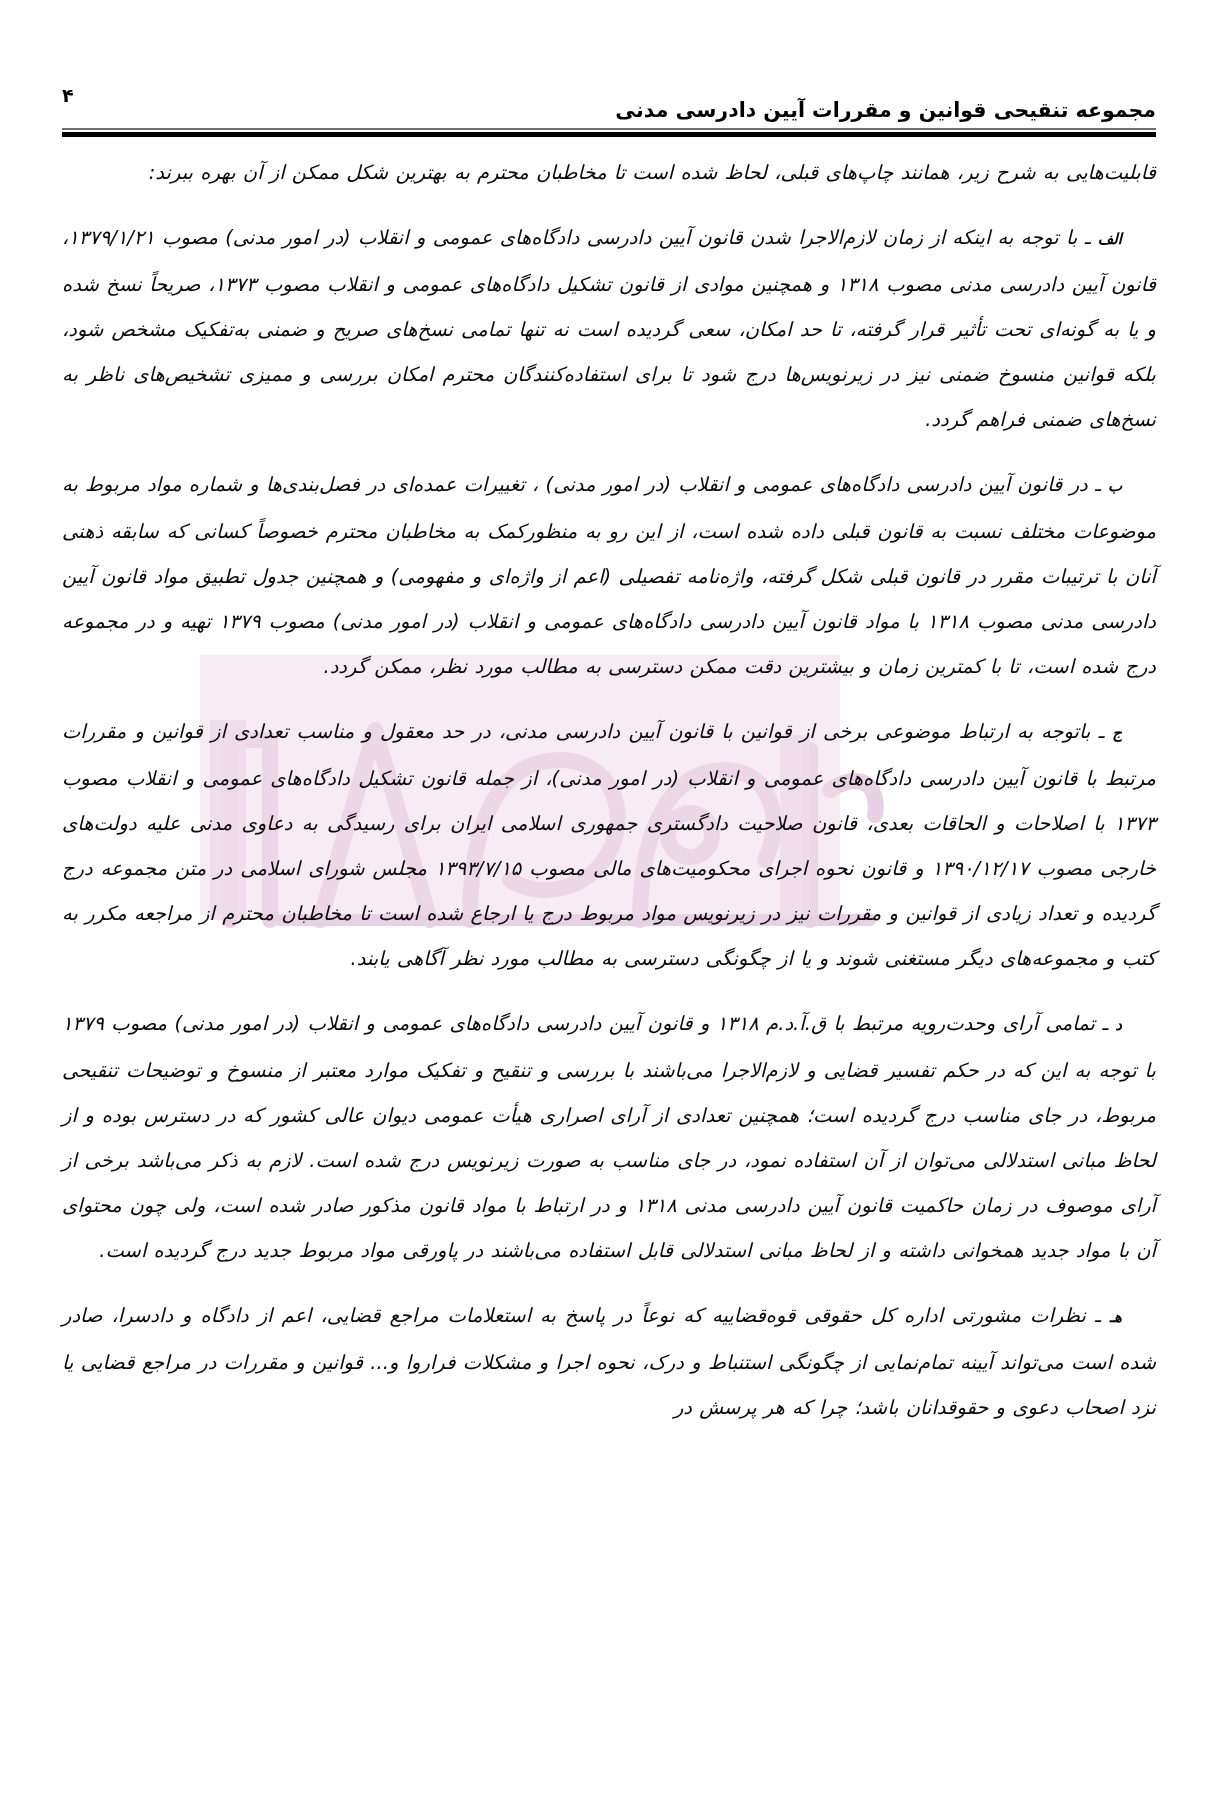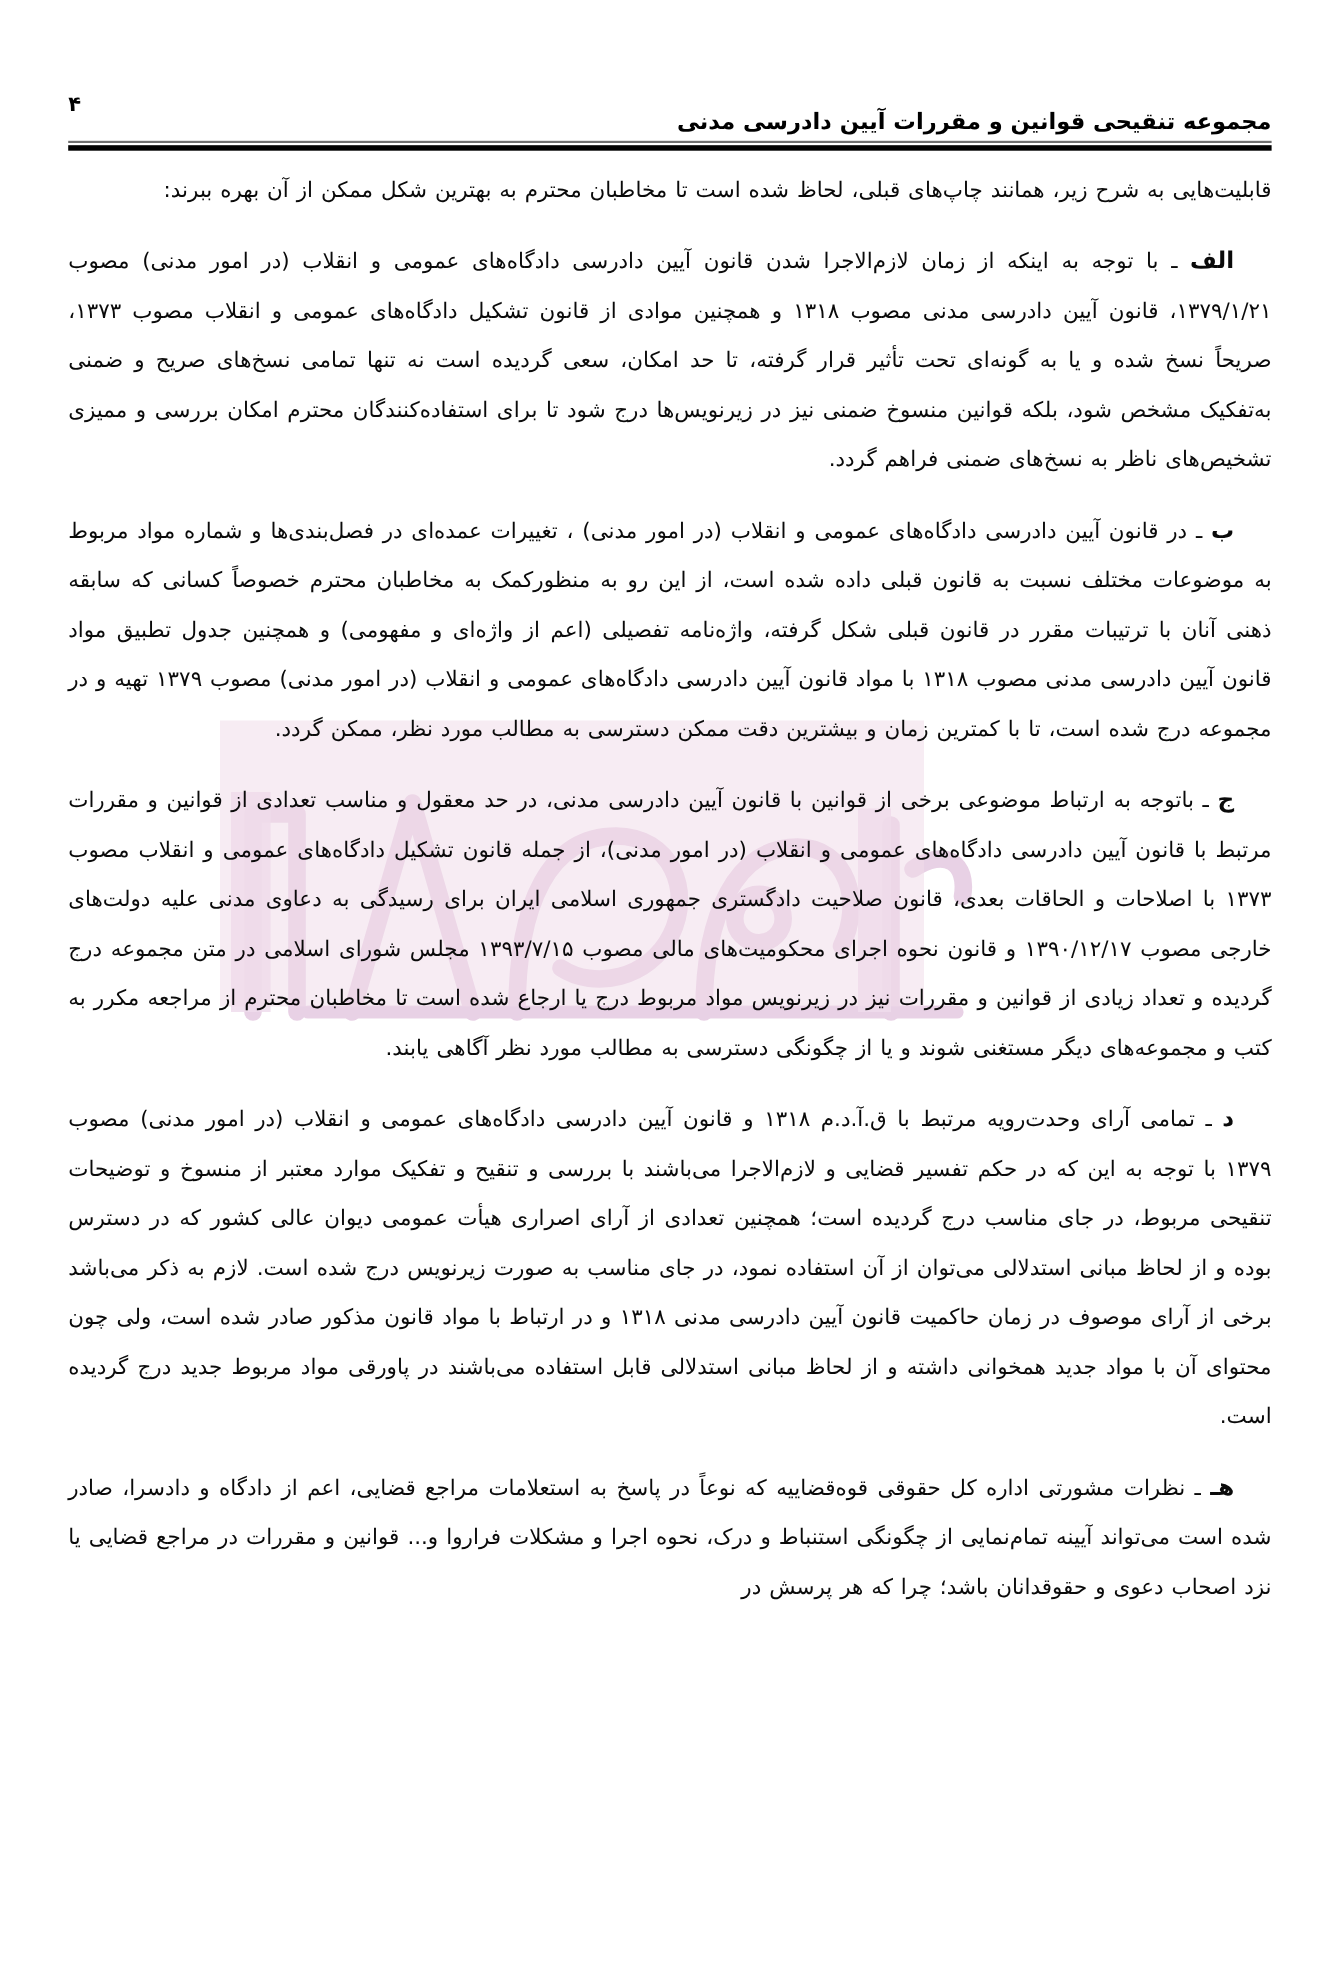--- a/index.html
+++ b/index.html
@@ -104,27 +104,28 @@
   }
   p.para {
     margin: 0 0 20px 0;
     font-family: "DejaVu Sans", sans-serif;
     font-size: 19.5px;
     line-height: 45px;
     color: #0a0a0a;
     text-align: justify;
     text-align-last: right;
     word-spacing: 1px;
+    font-style: italic;
   }
   p.para.indent {
     text-indent: 34px;
   }
   .lbl {
     font-weight: 700;
-    font-size: 21px;
+    font-size: 15px;
   }
 </style>
 </head>
 <body>
 
 <div class="page">
 
   <div class="watermark">
     <div class="wm-band"></div>
     <svg viewBox="0 0 760 340" xmlns="http://www.w3.org/2000/svg">

